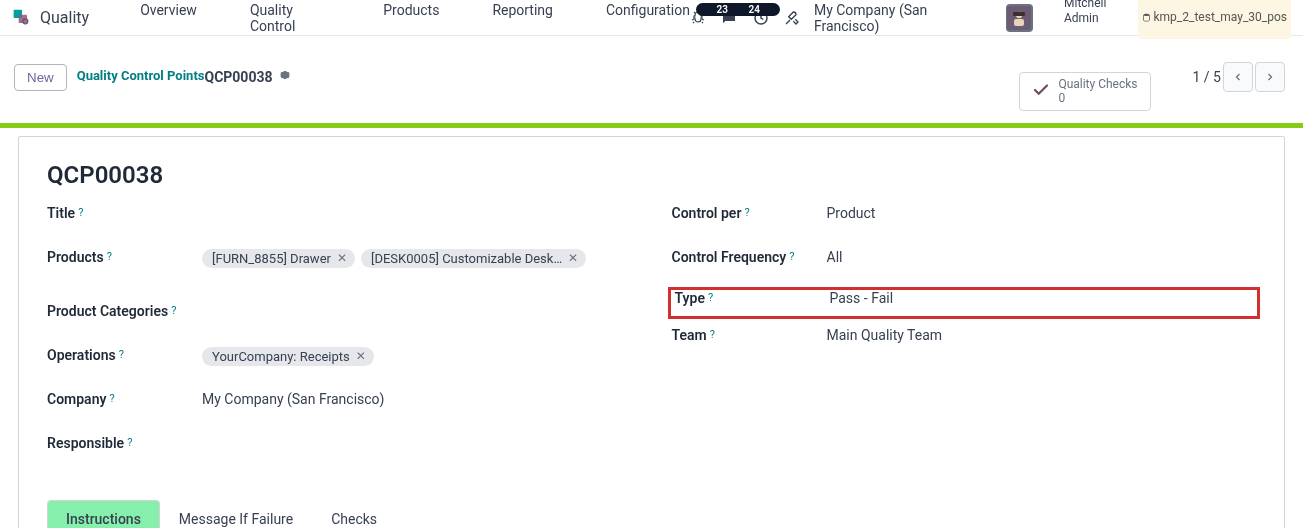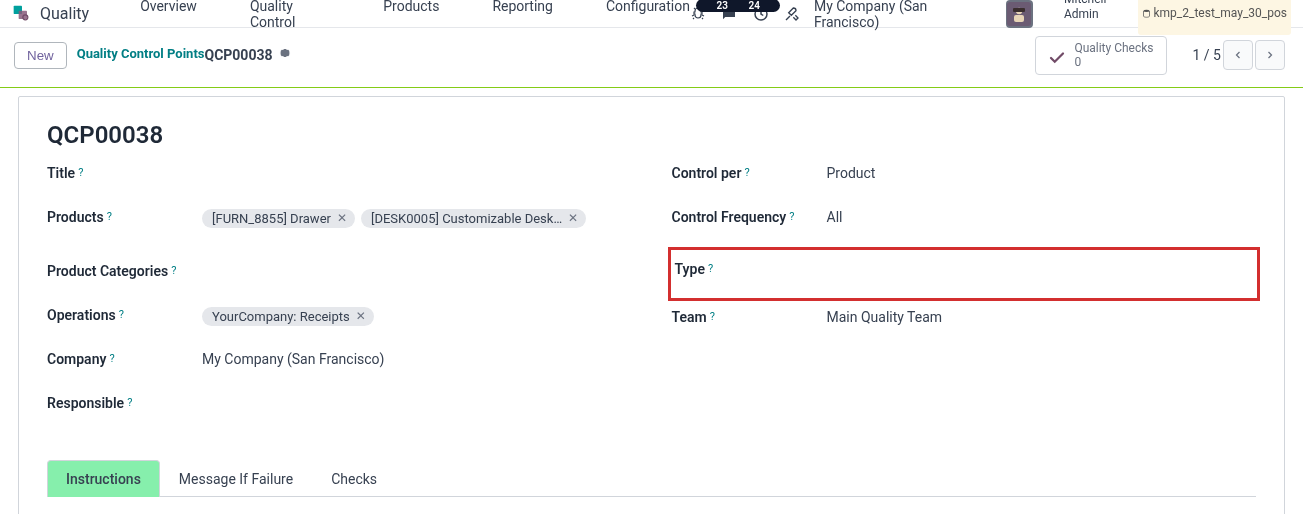--- a/index.html
+++ b/index.html
@@ -1,60 +1,60 @@
 <!DOCTYPE html>
 <html><head>
   <meta charset="utf-8">
   <style>
     * { box-sizing: border-box; margin: 0; padding: 0; }
     body { font-family: -apple-system, BlinkMacSystemFont, "Segoe UI", Roboto, sans-serif; font-size: 14px; color: #374151; background: #fff; }
     
     
-    .topnav { display: flex; align-items: center; height: 28px; padding: 0 12px; border-bottom: 1px solid #e5e7eb; }
+    .topnav { display: flex; align-items: center; height: 36px; padding: 0 12px; border-bottom: 1px solid #e5e7eb; }
     .app-icon { width: 20px; height: 20px; margin-right: 8px; }
     .app-name { font-size: 16px; color: #374151; margin-right: 20px; }
     .nav-items { display: flex; gap: 22px; }
     .nav-item { color: #374151; cursor: pointer; margin-left: 31px; }
     .nav-right { margin-left: auto; display: flex; align-items: center; gap: 14px; }
     .icon-btn { position: relative; cursor: pointer; display: flex; align-items: center; }
     .badge { position: absolute; top: -6px; right: -10px; background: #0f172a; color: #fff; font-size: 10px; padding: 1px 20px; border-radius: 8px; font-weight: 600; }
     .company-name { color: #374151; }
     .user-block { display: flex; align-items: center; gap: 8px; }
     .avatar { width: 28px; height: 28px; border-radius: 4px; background: #6b7280; display: flex; align-items: center; justify-content: center; color: #fff; font-size: 11px; }
     .user-texts { display: flex; line-height: 1.2; font-size: 12px; margin-left: 23px; }
     .dbname { background: #fdf6e3; padding: 14px 4px; border-radius: 3px; display: inline-flex; align-items: center; gap: 3px; color: #555; }
     
     
-    .crumb-bar { display: flex; align-items: center; padding: 8px 14px 12px; border-bottom: 1px solid #84cc16; gap: 10px; }
+    .crumb-bar { display: flex; align-items: center; padding: 8px 14px 12px; border-bottom: 5px solid #84cc16; gap: 10px; }
     .btn-new { border: 1px solid #b0b6bc; background: #fff; color: #71639e; padding: 5px 12px; border-radius: 4px; font-weight: 500; cursor: pointer; }
     .breadcrumb { display: flex; flex-direction: row; line-height: 1.3; font-weight: bold; }
     .breadcrumb-link { color: #017e84; font-size: 13px; cursor: pointer; }
     .breadcrumb-current { color: #374151; font-size: 14px; display: flex; align-items: center; gap: 6px; }
     .gear { color: #6b7280; cursor: pointer; }
-    .stat-btn { margin-left: auto; border: 1px solid #d1d5db; border-radius: 4px; padding: 4px 12px; display: flex; align-items: flex-end; gap: 8px; cursor: pointer; }
+    .stat-btn { margin-left: auto; border: 1px solid #d1d5db; border-radius: 4px; padding: 4px 12px; display: flex; align-items: center; gap: 8px; cursor: pointer; margin-top: 28px; }
     .stat-btn .check { color: #714b67; }
     .stat-texts { display: flex; flex-direction: column; font-size: 12px; line-height: 1.2; color: #6b7280; }
-    .pager { margin-left: 16px; display: flex; align-items: center; gap: 2px; margin-right: 4px; }
+    .pager { margin-left: 32px; display: flex; align-items: center; gap: 2px; margin-right: 4px; }
     .pager-text { color: #374151; }
     .pager-btn { width: 30px; height: 30px; border: 1px solid #d1d5db; background: #f9fafb; display: flex; align-items: center; justify-content: center; cursor: pointer; color: #6b7280; border-radius: 4px; }
     
     
     .sheet-wrapper { padding: 0; height: calc(528px - 44px - 58px); overflow-y: scroll; }
     .sheet { background: #fff; border: 1px solid #d1d5db; margin: 8px 18px; padding: 24px 28px; border-radius: 2px; }
     .record-title { font-size: 24px; font-weight: 600; color: #1f2937; margin-bottom: 16px; }
     .form-cols { display: flex; gap: 40px; }
     .form-col { flex: 1; }
     .form-row { display: flex; align-items: flex-start; margin-bottom: 18px; min-height: 26px; }
     .form-label { width: 155px; font-weight: 600; color: #1f2937; flex-shrink: 0; display: flex; align-items: center; gap: 3px; }
     .help-q { color: #017e84; font-size: 11px; font-weight: 400; vertical-align: super; }
     .form-value { flex: 1; color: #374151; }
     .tags { display: flex; flex-wrap: wrap; gap: 6px; }
     .tag { background: #e5e7eb; color: #374151; padding: 2px 8px 2px 10px; border-radius: 12px; font-size: 13px; display: inline-flex; gap: 6px; }
     .tag-x { cursor: pointer; color: #6b7280; font-size: 12px; }
-    .highlight-box { border: 3px solid #d32f2f; padding: 11px 4px; margin: -6px -4px 8px; }
+    .highlight-box { border: 3px solid #d32f2f; padding: 0 4px; margin: -6px -4px 8px; }
     
     
     .tabs { display: flex; border-bottom: 1px solid #d1d5db; margin-top: 20px; }
     .tab { padding: 10px 18px; cursor: pointer; color: #374151; border: 1px solid transparent; border-bottom: none; position: relative; top: 1px; }
     .tab.active { border-color: #d1d5db; background: #86efac; border-radius: 4px 4px 0 0; font-weight: 500; }
     .tab-content { padding: 18px 6px; color: #374151; }
     
     
     .sheet-wrapper::-webkit-scrollbar { width: 14px; }
     .sheet-wrapper::-webkit-scrollbar-thumb { background: #c1c5ca; border-radius: 2px; }
@@ -245,20 +245,21 @@
               <span class="help-q">?</span>
             </div>
           <div class="form-value">All</div>
         </div>
         <div class="highlight-box">
           <div class="form-row" style="margin-bottom:0">
             <div class="form-label">
                 <span>Type</span> 
                 <span class="help-q">?</span>
               </div>
+            <div class="form-value">Pass - Fail</div>
           </div>
         </div>
         <div class="form-row">
           <div class="form-label">
               <span>Team</span> 
               <span class="help-q">?</span>
             </div>
           <div class="form-value">Main Quality Team</div>
         </div>
       </div>

